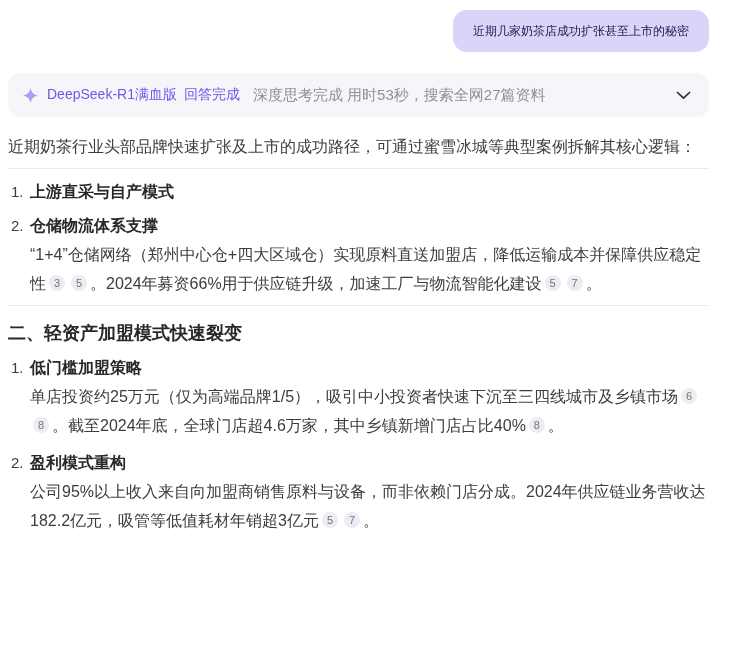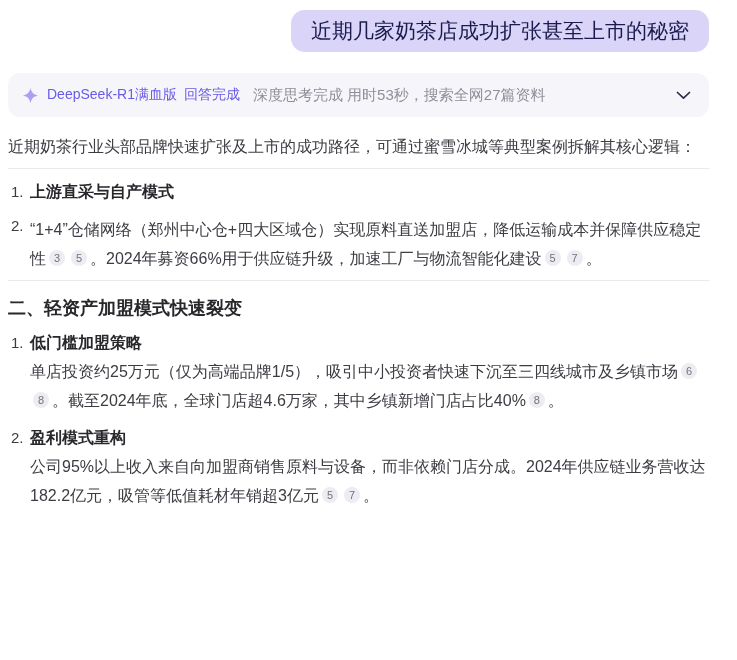--- a/index.html
+++ b/index.html
@@ -9,21 +9,21 @@
     font-family: "Liberation Sans", "DejaVu Sans", sans-serif;
     color: var(--body-text, #3c3c43);
   }
   .page { padding: 10px 28px 0 8px; }
 
   
   .user-row { display: flex; justify-content: flex-end; }
   .user-bubble {
     background: var(--bubble-bg, #d9d4f8);
     color: var(--bubble-text, #1c1b4e);
-    font-size: 21px; line-height: 24px;
+    font-size: 12px; line-height: 24px;
     padding: 9px 20px;
     border-radius: 14px;
     max-width: 560px;
   }
 
   
   .status-bar {
     margin-top: 21px;
     height: 44px;
     background: var(--bar-bg, #f6f6fa);
@@ -112,21 +112,21 @@
 
   <p class="intro">近期奶茶行业头部品牌快速扩张及上市的成功路径，可通过蜜雪冰城等典型案例拆解其核心逻辑：</p>
 
   <div id="sections">
       <hr class="divider">
       <ol class="sec-list">
         <li class="list-item">
           <div class="li-head"><span class="li-num">1.</span><span class="li-title">上游直采与自产模式</span></div>
         </li>
         <li class="list-item">
-          <div class="li-head"><span class="li-num">2.</span></div>
+          <div class="li-head"><span class="li-num">2.</span><span class="li-title">仓储物流体系支撑</span></div>
           <p class="li-body"><span class="body-text">“1+4”仓储网络（郑州中心仓+四大区域仓）实现原料直送加盟店，降低运输成本并保障供应稳定性</span><span class="cite">3</span><span class="cite">5</span><span class="body-text">。2024年募资66%用于供应链升级，加速工厂与物流智能化建设</span><span class="cite">5</span><span class="cite">7</span><span class="body-text">。</span></p>
         </li>
       </ol>
       <hr class="divider">
       <h2 class="sec-heading">二、轻资产加盟模式快速裂变</h2>
       <ol class="sec-list">
         <li class="list-item">
           <div class="li-head"><span class="li-num">1.</span><span class="li-title">低门槛加盟策略</span></div>
           <p class="li-body"><span class="body-text">单店投资约25万元（仅为高端品牌1/5），吸引中小投资者快速下沉至三四线城市及乡镇市场</span><span class="cite">6</span><span class="cite">8</span><span class="body-text">。截至2024年底，全球门店超4.6万家，其中乡镇新增门店占比40%</span><span class="cite">8</span><span class="body-text">。</span></p>
         </li>

